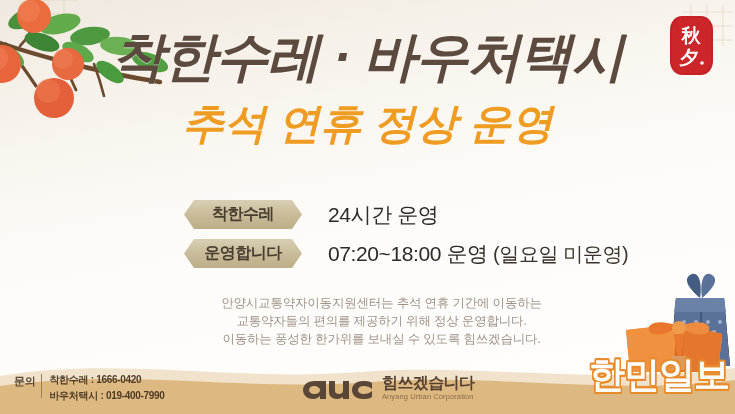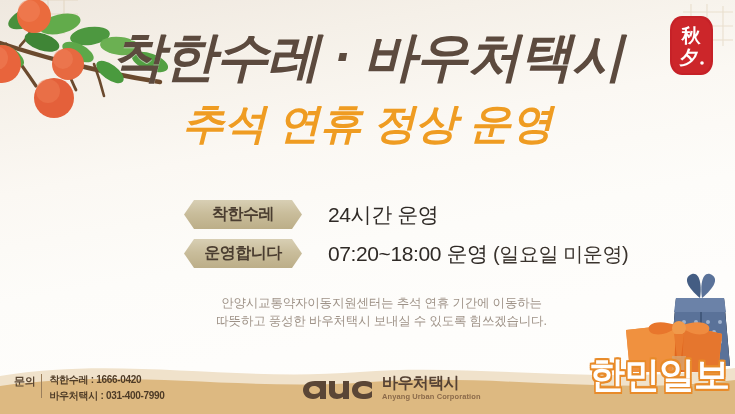--- a/index.html
+++ b/index.html
@@ -208,21 +208,21 @@
   #auc-name-ko {
     font-size: 16px;
     font-weight: bold;
     color: #564234;
     letter-spacing: -0.6px;
     line-height: 18px;
     white-space: nowrap;
   }
   #auc-name-en {
     font-size: 7.5px;
-    font-weight: bold;
+    font-weight: normal;
     color: #8b6a4a;
     letter-spacing: 0.1px;
     line-height: 10px;
     white-space: nowrap;
   }
 
   #watermark {
     position: absolute;
     right: 6px;
     bottom: 14px;
@@ -340,21 +340,22 @@
       <div class="service-detail">
         <span>07:20~18:00 운영</span>
         <span class="note">(일요일 미운영)</span>
       </div>
     </div>
 
   </div>
 
   <div id="body-text">
     <p>안양시교통약자이동지원센터는 추석 연휴 기간에 이동하는</p>
-    <p>따뜻하고 풍성한 바우처택시 보내실 수 있도록 힘쓰겠습니다.</p>
+    <p>교통약자들의 편의를 제공하기 위해 정상 운영합니다.</p>
+    <p>이동하는 풍성한 한가위를 보내실 수 있도록 힘쓰겠습니다.</p>
   </div>
 
   <div id="gift-boxes">
     <svg width="122" height="108" viewBox="0 0 122 108">
 
       <g>
         <path d="M58 30 L106 30 L112 98 L52 98 Z" fill="#4f6party"></path>
         <path d="M58 30 L106 30 L112 98 L52 98 Z" fill="#5a7299"></path>
         <path d="M83 30 L83 98" stroke="#42597c" stroke-width="2"></path>
         <path d="M58 30 L106 30 L108 44 L56 44 Z" fill="#6b82a8"></path>
@@ -399,36 +400,36 @@
       <path d="M0 24 C 120 4, 230 30, 360 20 C 480 11, 600 34, 735 16 L735 62 L0 62 Z" fill="#f0e2cb"></path>
       <path d="M0 34 C 130 16, 240 40, 370 30 C 500 21, 610 44, 735 28 L735 62 L0 62 Z" fill="#ddb981"></path>
     </svg>
   </div>
 
   <div id="contact-block">
     <span id="contact-label">문의</span>
     <span id="contact-divider"></span>
     <span>
       <div class="contact-line">착한수레 : 1666-0420</div>
-      <div class="contact-line">바우처택시 : 031-400-7990</div>
+      <div class="contact-line">바우처택시 : 019-400-7990</div>
     </span>
   </div>
 
   <div id="auc-logo">
     <svg id="auc-mark" width="74" height="26" viewBox="0 0 74 26">
       <g fill="#5a4636">
 
         <path d="M13 6 C 5 6, 1 10, 1 15 C 1 20, 5 24, 11 24 C 14 24, 16 23, 18 21 L18 24 L24 24 L24 6 Z M12 11 C 15 11, 18 13, 18 15 C 18 18, 15 19, 12 19 C 9 19, 7 17, 7 15 C 7 13, 9 11, 12 11 Z"></path>
 
         <path d="M27 6 L33 6 L33 16 C 33 18, 35 19, 37 19 C 39 19, 41 18, 41 16 L41 6 L47 6 L47 24 L41 24 L41 22 C 39 23, 37 24, 35 24 C 30 24, 27 21, 27 17 Z"></path>
 
         <path d="M70 8 C 67 6, 64 6, 61 6 C 54 6, 50 10, 50 15 C 50 20, 54 24, 61 24 C 64 24, 67 24, 70 22 L70 16 C 68 18, 65 19, 62 19 C 58 19, 56 17, 56 15 C 56 13, 58 11, 62 11 C 65 11, 68 12, 70 14 Z"></path>
       </g>
     </svg>
     <div id="auc-names">
-      <div id="auc-name-ko">바우처택시</div>
+      <div id="auc-name-ko">힘쓰겠습니다</div>
       <div id="auc-name-en">Anyang Urban Corporation</div>
     </div>
   </div>
 
   <div id="watermark">한민일보</div>
 
 </div>
 
 </body></html>

